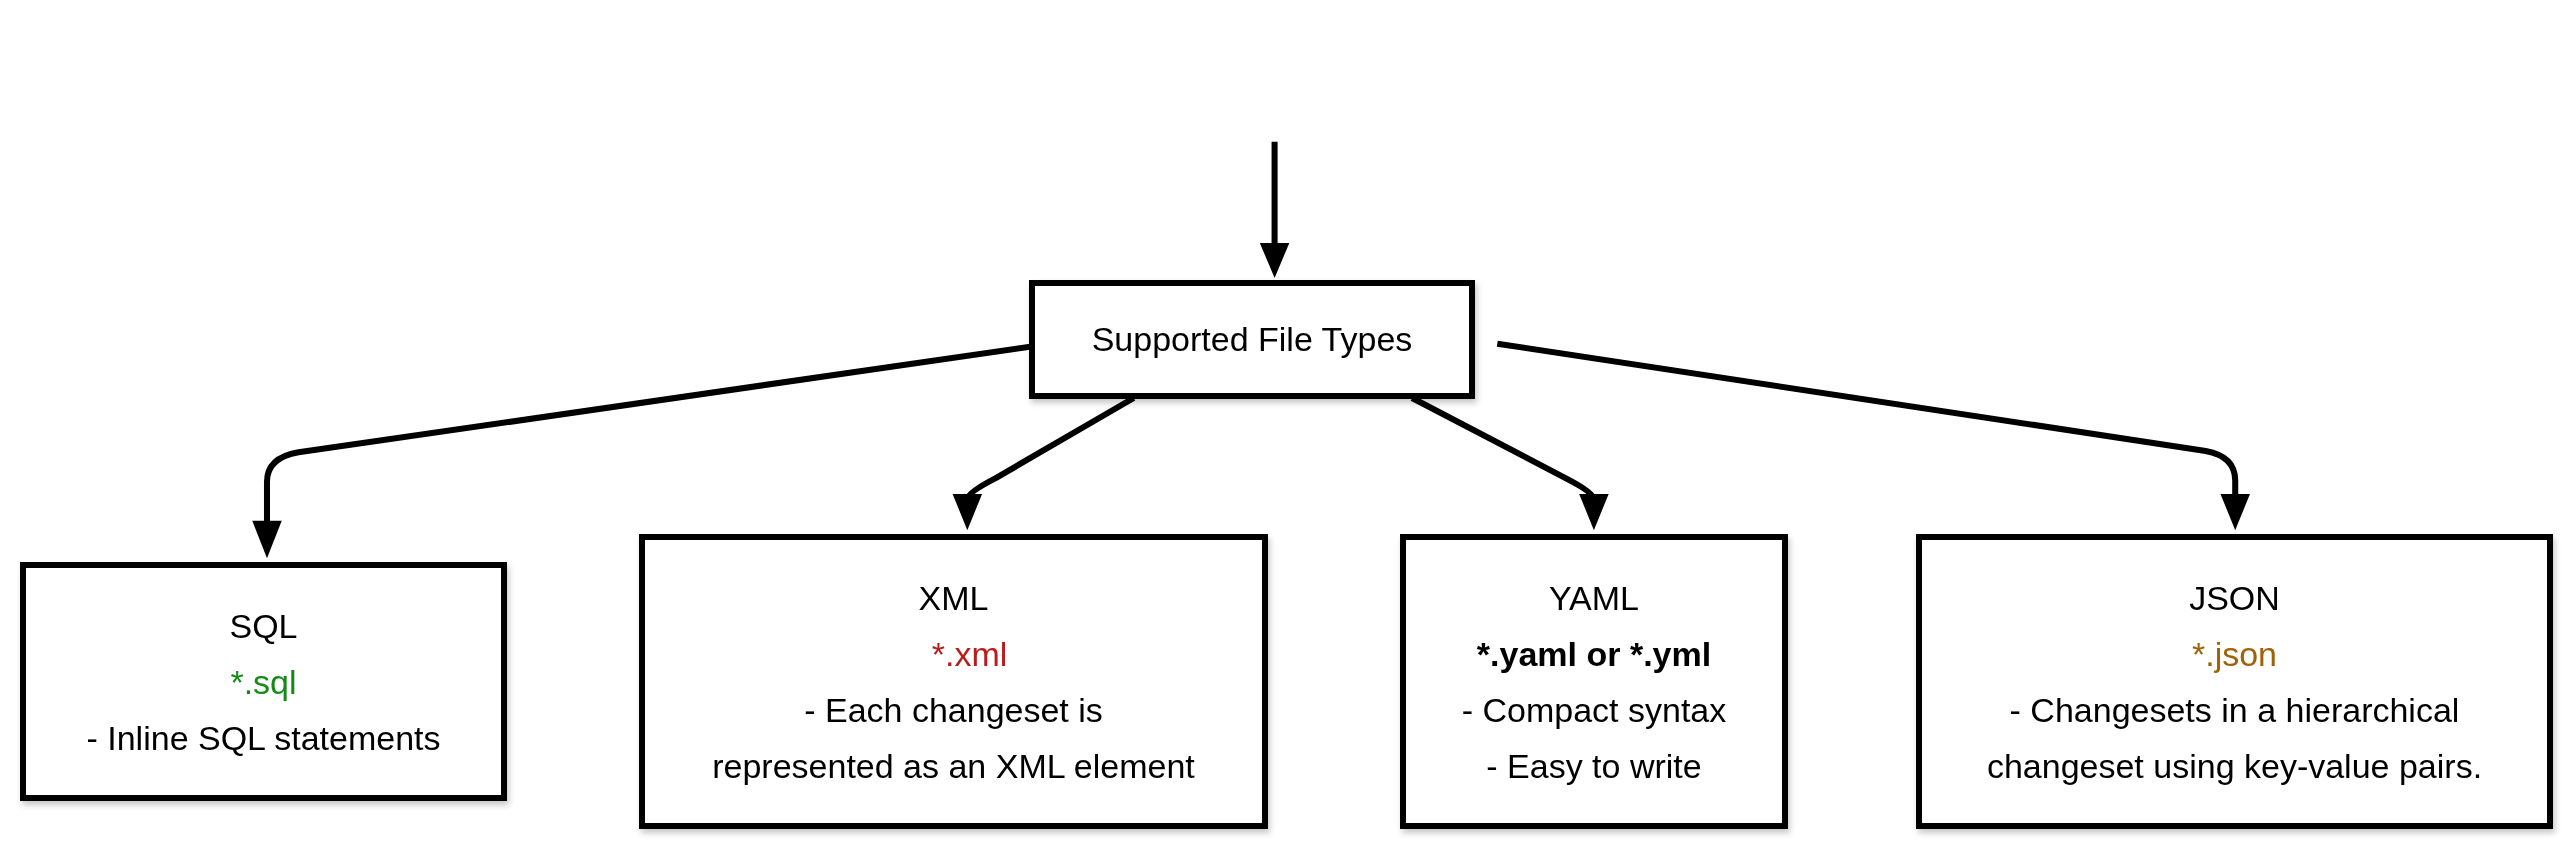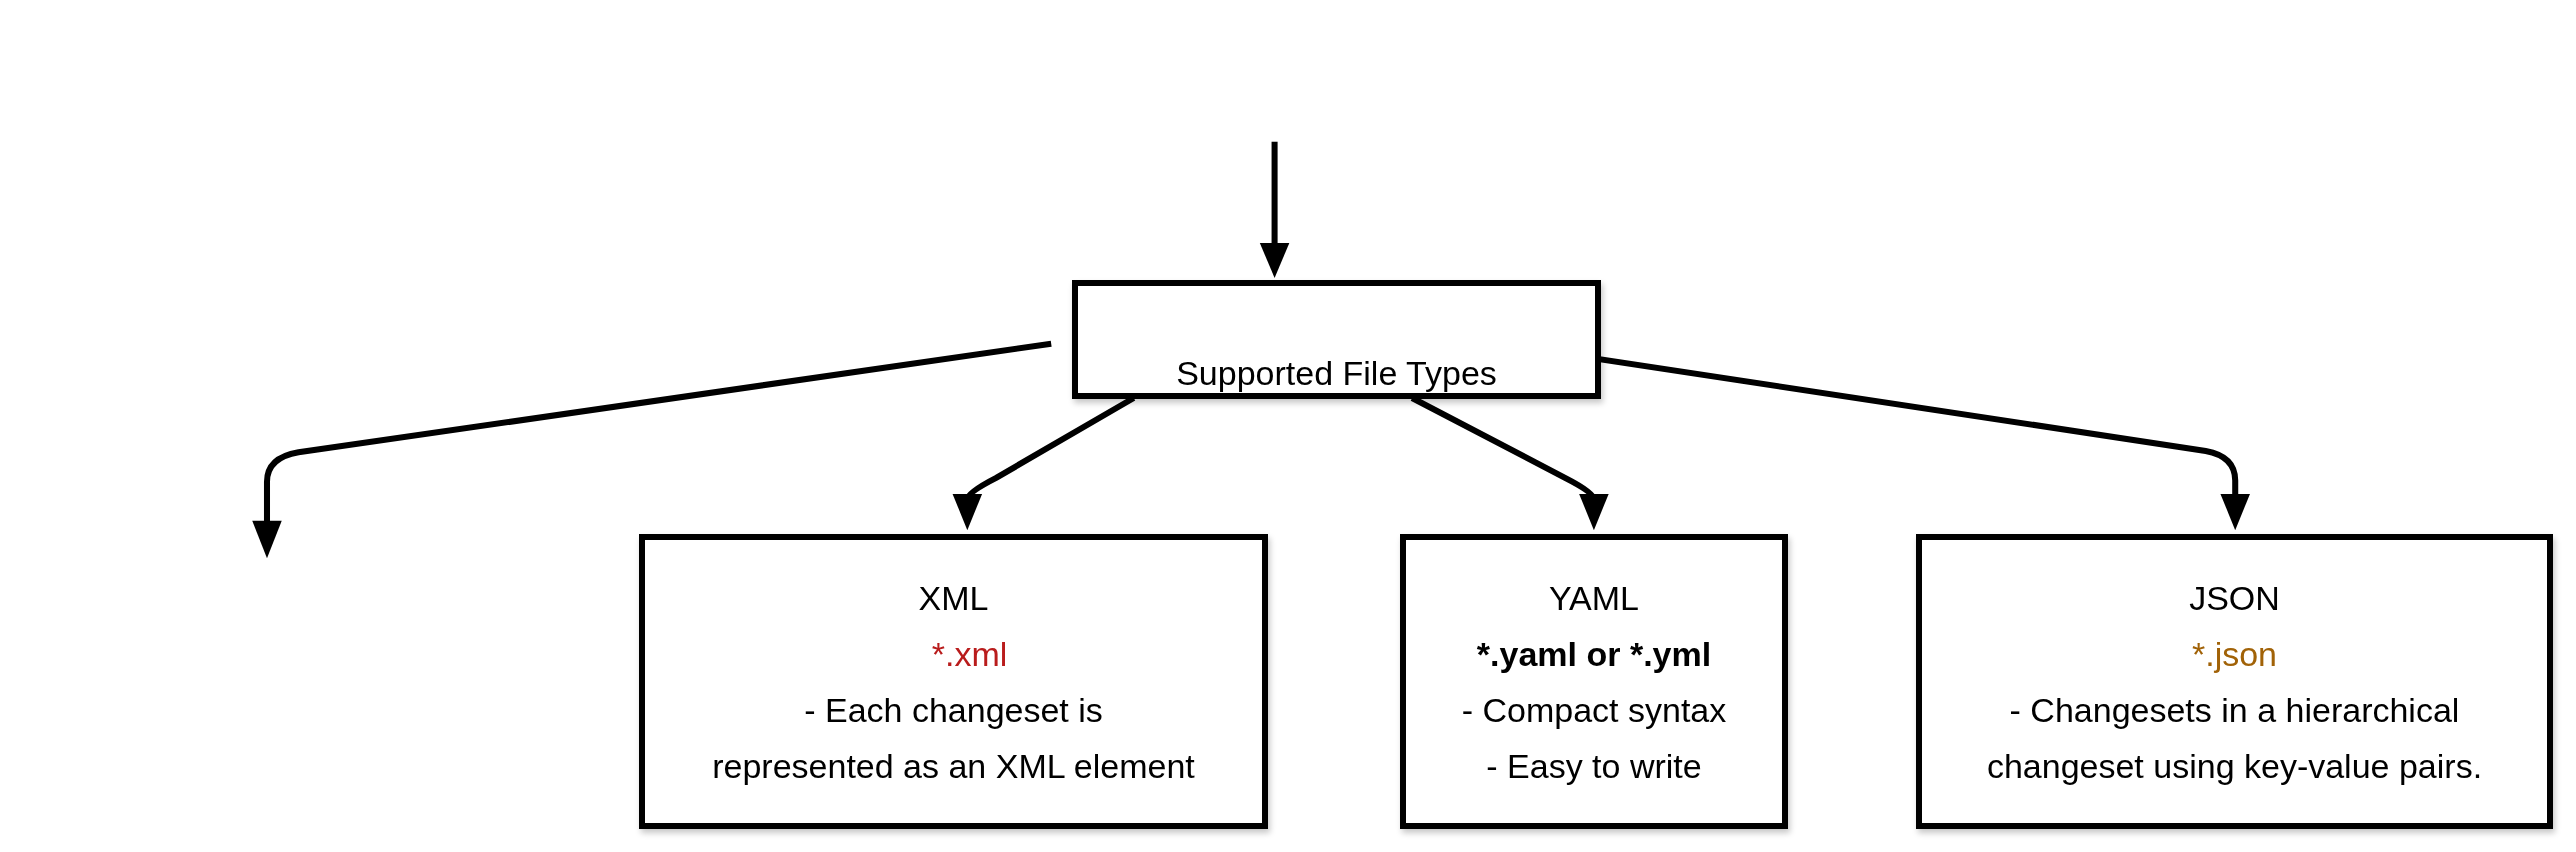--- a/index.html
+++ b/index.html
@@ -41,21 +41,21 @@
     font-size: 34px;
     line-height: 56px;
     white-space: nowrap;
   }
   .node .title-line { color: #000000; }
   .node .ext-line {  }
   .single .line { font-size: 34px; line-height: 39px; }
 
   
   #node-changelog { left: 1140px; top: 23px;  width: 268px; height: 119px; }
-  #node-hub       { left: 1072px; top: 280px; width: 529px; height: 119px; justify-content: flex-end; }
+  #node-hub       { left: 1029px; top: 280px; width: 446px; height: 119px; }
   #node-sql       { left: 20px;   top: 562px; width: 487px; height: 239px; }
   #node-xml       { left: 639px;  top: 534px; width: 629px; height: 295px; }
   #node-yaml      { left: 1400px; top: 534px; width: 388px; height: 295px; }
   #node-json      { left: 1916px; top: 534px; width: 637px; height: 295px; text-align: right; }
 </style>
 </head>
 <body>
 
 <div class="stage">
 
@@ -79,20 +79,25 @@
       <polygon points="2354,736 2398,736 2376,790"></polygon>
       <polygon points="3310,736 3354,736 3332,790"></polygon>
     </g>
   </svg>
 
 
   <div class="node single" id="node-hub">
     <div class="line title-line">Supported File Types</div>
   </div>
 
+  <div class="node" id="node-sql">
+    <div class="line title-line">SQL</div>
+    <div class="line ext-line" style="color: rgb(22, 138, 22);">*.sql</div>
+    <div class="line desc-line">- Inline SQL statements</div>
+  </div>
 
   <div class="node" id="node-xml">
     <div class="line title-line">XML</div>
     <div class="line ext-line" style="color: #b91c1c; margin-left: 32px;">*.xml</div>
     <div class="line desc-line">- Each changeset is</div>
     <div class="line desc-line">represented as an XML element</div>
   </div>
 
   <div class="node" id="node-yaml">
     <div class="line title-line">YAML</div>

